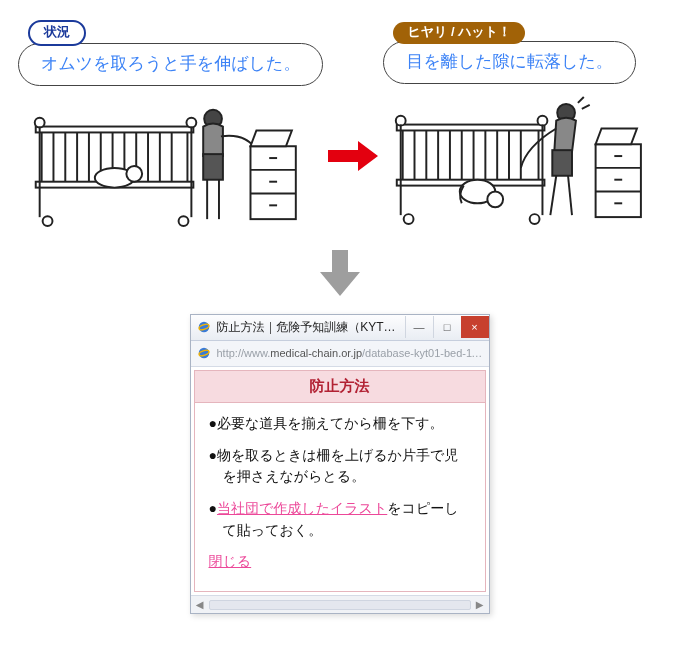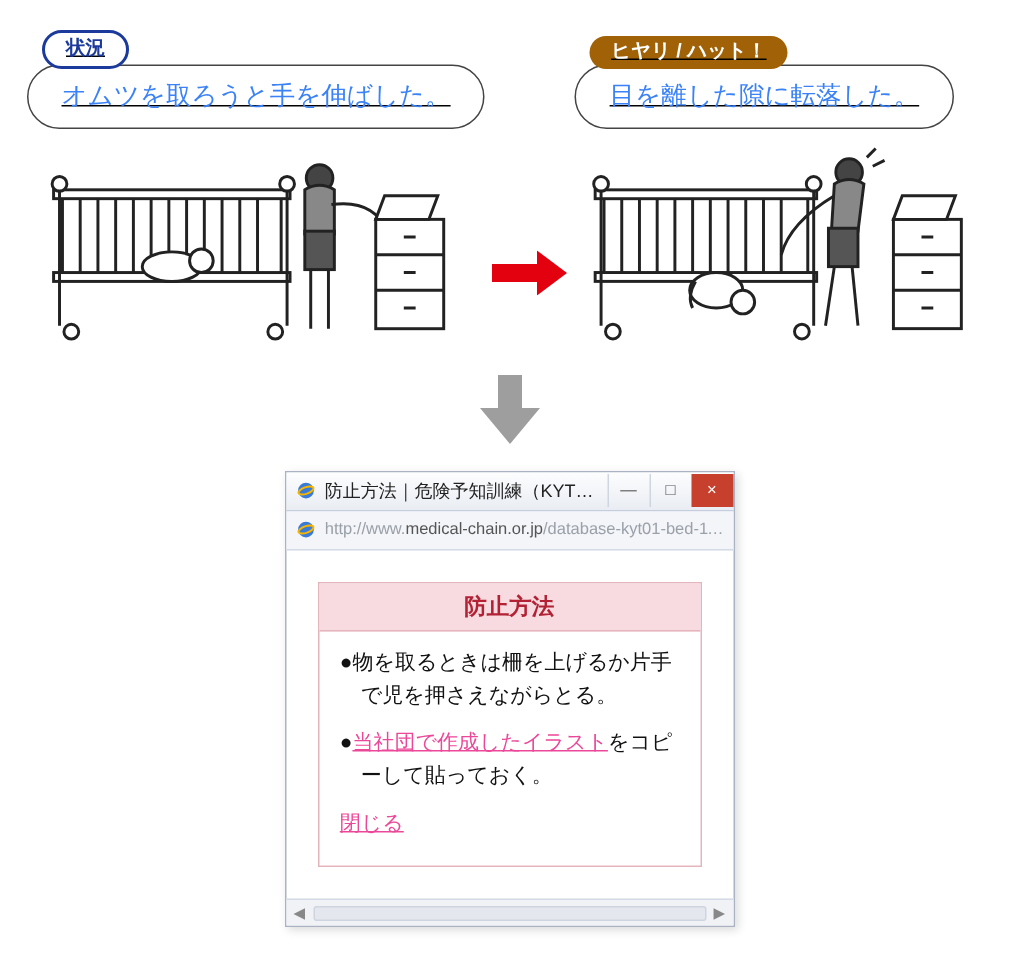--- a/index.html
+++ b/index.html
@@ -7,24 +7,23 @@
     margin: 0;
     padding: 0;
     width: 679px;
     height: 649px;
     background: #fff;
     font-family: "Hiragino Kaku Gothic ProN", Meiryo, sans-serif;
     position: relative;
   }
   .top-row {
     display: flex;
-    align-items: flex-end;
+    align-items: center;
     padding: 20px 20px 0 18px;
     gap: 0;
-    text-decoration: underline;
   }
   .panel {
     display: flex;
     flex-direction: column;
     align-items: flex-start;
   }
   .panel.left { width: 310px; }
   .panel.right { width: 280px; margin-left: auto; }
   .arrow-cell {
     flex: 0 0 auto;
@@ -94,21 +93,21 @@
   .win-btn.close { background:#c7402e;color:#fff;border-left:none; }
   .addrbar {
     display:flex;align-items:center;height:26px;padding:0 6px;gap:6px;
     background:#f3f5f9;border-bottom:1px solid #d5dbe6;
   }
   .addrbar .ie-icon { width:14px;height:14px;flex:0 0 auto; }
   .url { flex:1;font-size:11px;color:#9aa0a8;white-space:nowrap;overflow:hidden;text-overflow:ellipsis; }
   .url .host { color:#555; }
   .page {
     border: 1px solid #e5b5bd;
-    margin: 21px;
+    margin: 3px;
   }
   .page-title {
     background:#f7dbe0;color:#b22234;text-align:center;font-weight:700;
     padding:6px 0;border-bottom:1px solid #e5b5bd;font-size:15px;
   }
   .page-body { padding:10px 14px 14px 14px;font-size:14px;line-height:1.55;color:#111; }
   .page-body p { margin:0 0 10px 0; text-indent:-1em; padding-left:1em; }
   .ilink { color:#ec4899; text-decoration:underline; cursor:pointer; }
   .close-link { display:block;margin:10px 0 4px 0; }
   .hscroll {
@@ -269,20 +268,21 @@
         <circle cx="8" cy="8" r="6" fill="#3a7bd5"></circle>
         <ellipse cx="8" cy="8" rx="6" ry="2.5" fill="none" stroke="#f7b500" stroke-width="1.5" transform="rotate(-20 8 8)"></ellipse>
       </svg>
     <span class="url">
       <span>http://www.</span><span class="host">medical-chain.or.jp</span><span>/database-kyt01-bed-11boshi.htm</span>
     </span>
   </div>
   <div class="page">
     <div class="page-title">防止方法</div>
     <div class="page-body">
+      <p>●必要な道具を揃えてから柵を下す。</p>
       <p>●物を取るときは柵を上げるか片手で児を押さえながらとる。</p>
       <p><span>●</span><a class="ilink">当社団で作成したイラスト</a><span>をコピーして貼っておく。</span></p>
       <a class="ilink close-link">閉じる</a>
     </div>
   </div>
   <div class="hscroll">
     <div class="arrow">◀</div>
     <div class="track"></div>
     <div class="arrow">▶</div>
   </div>

